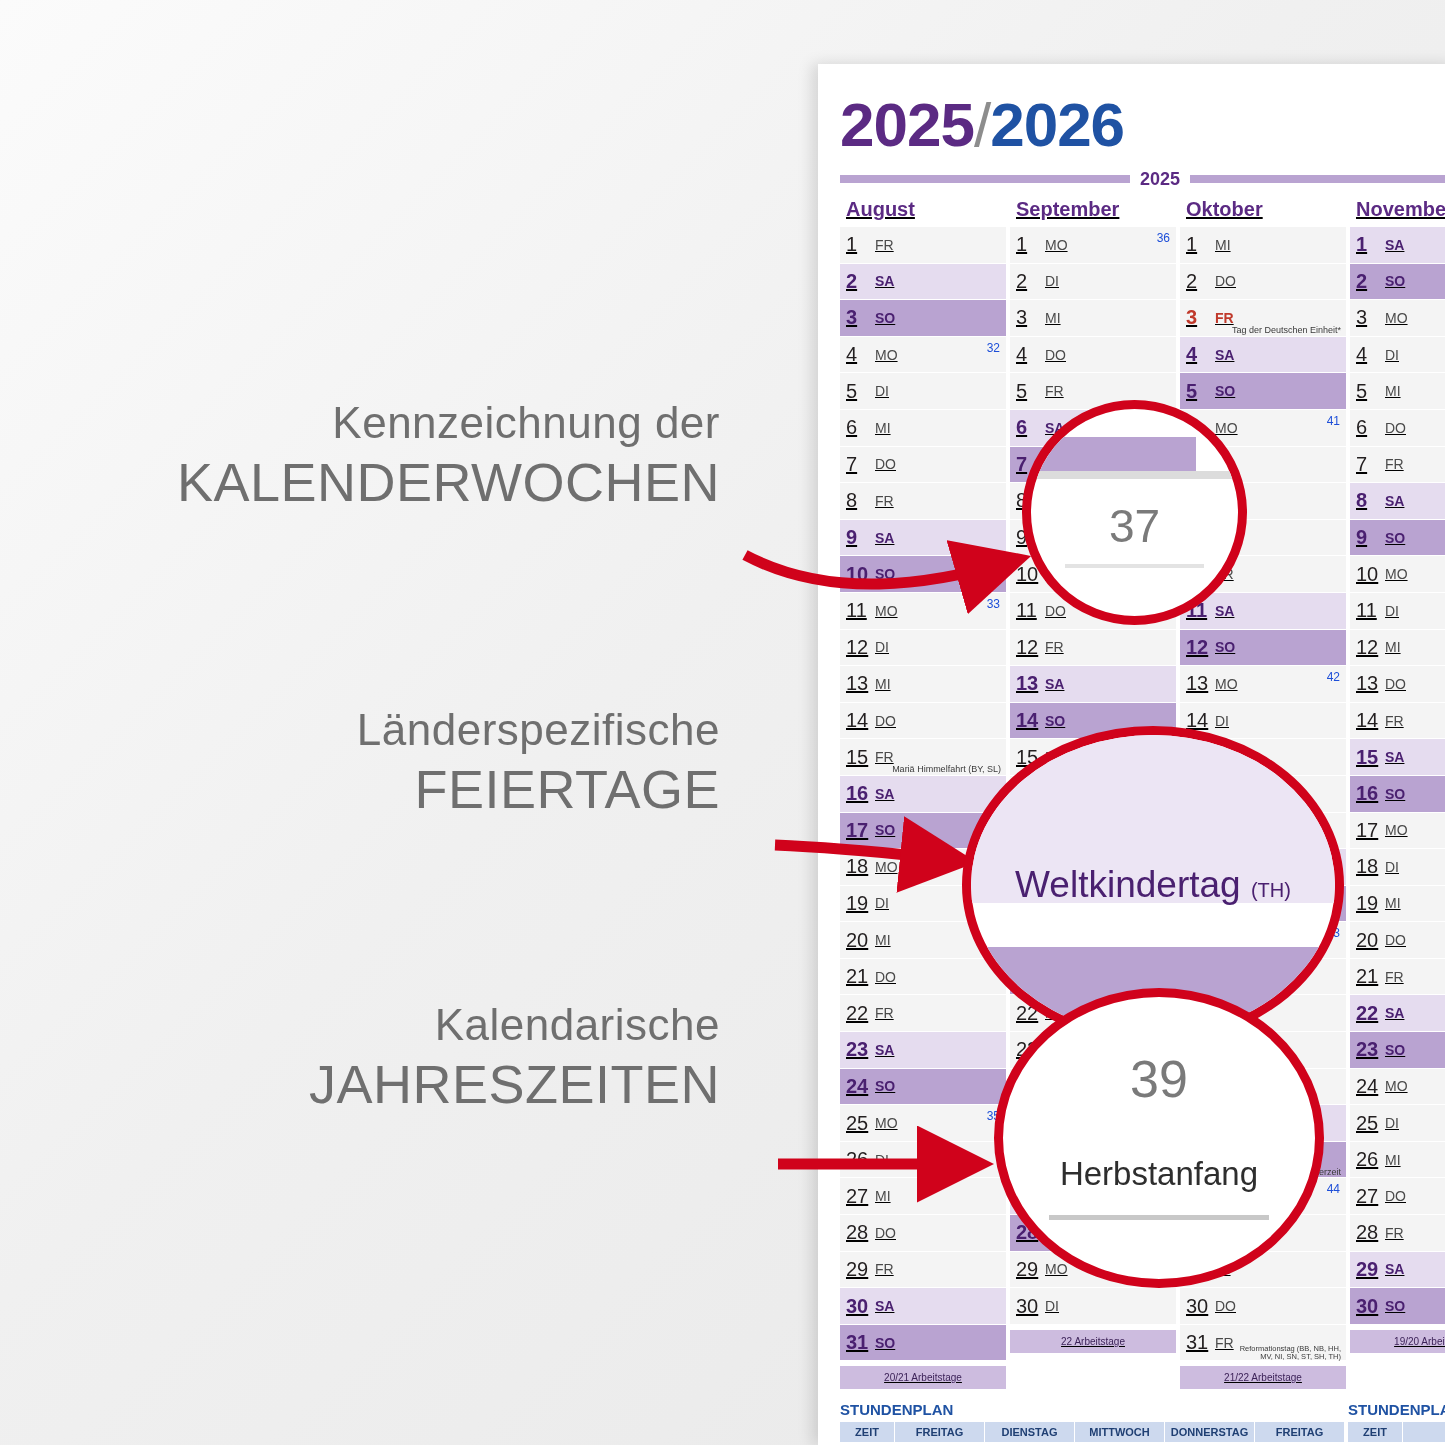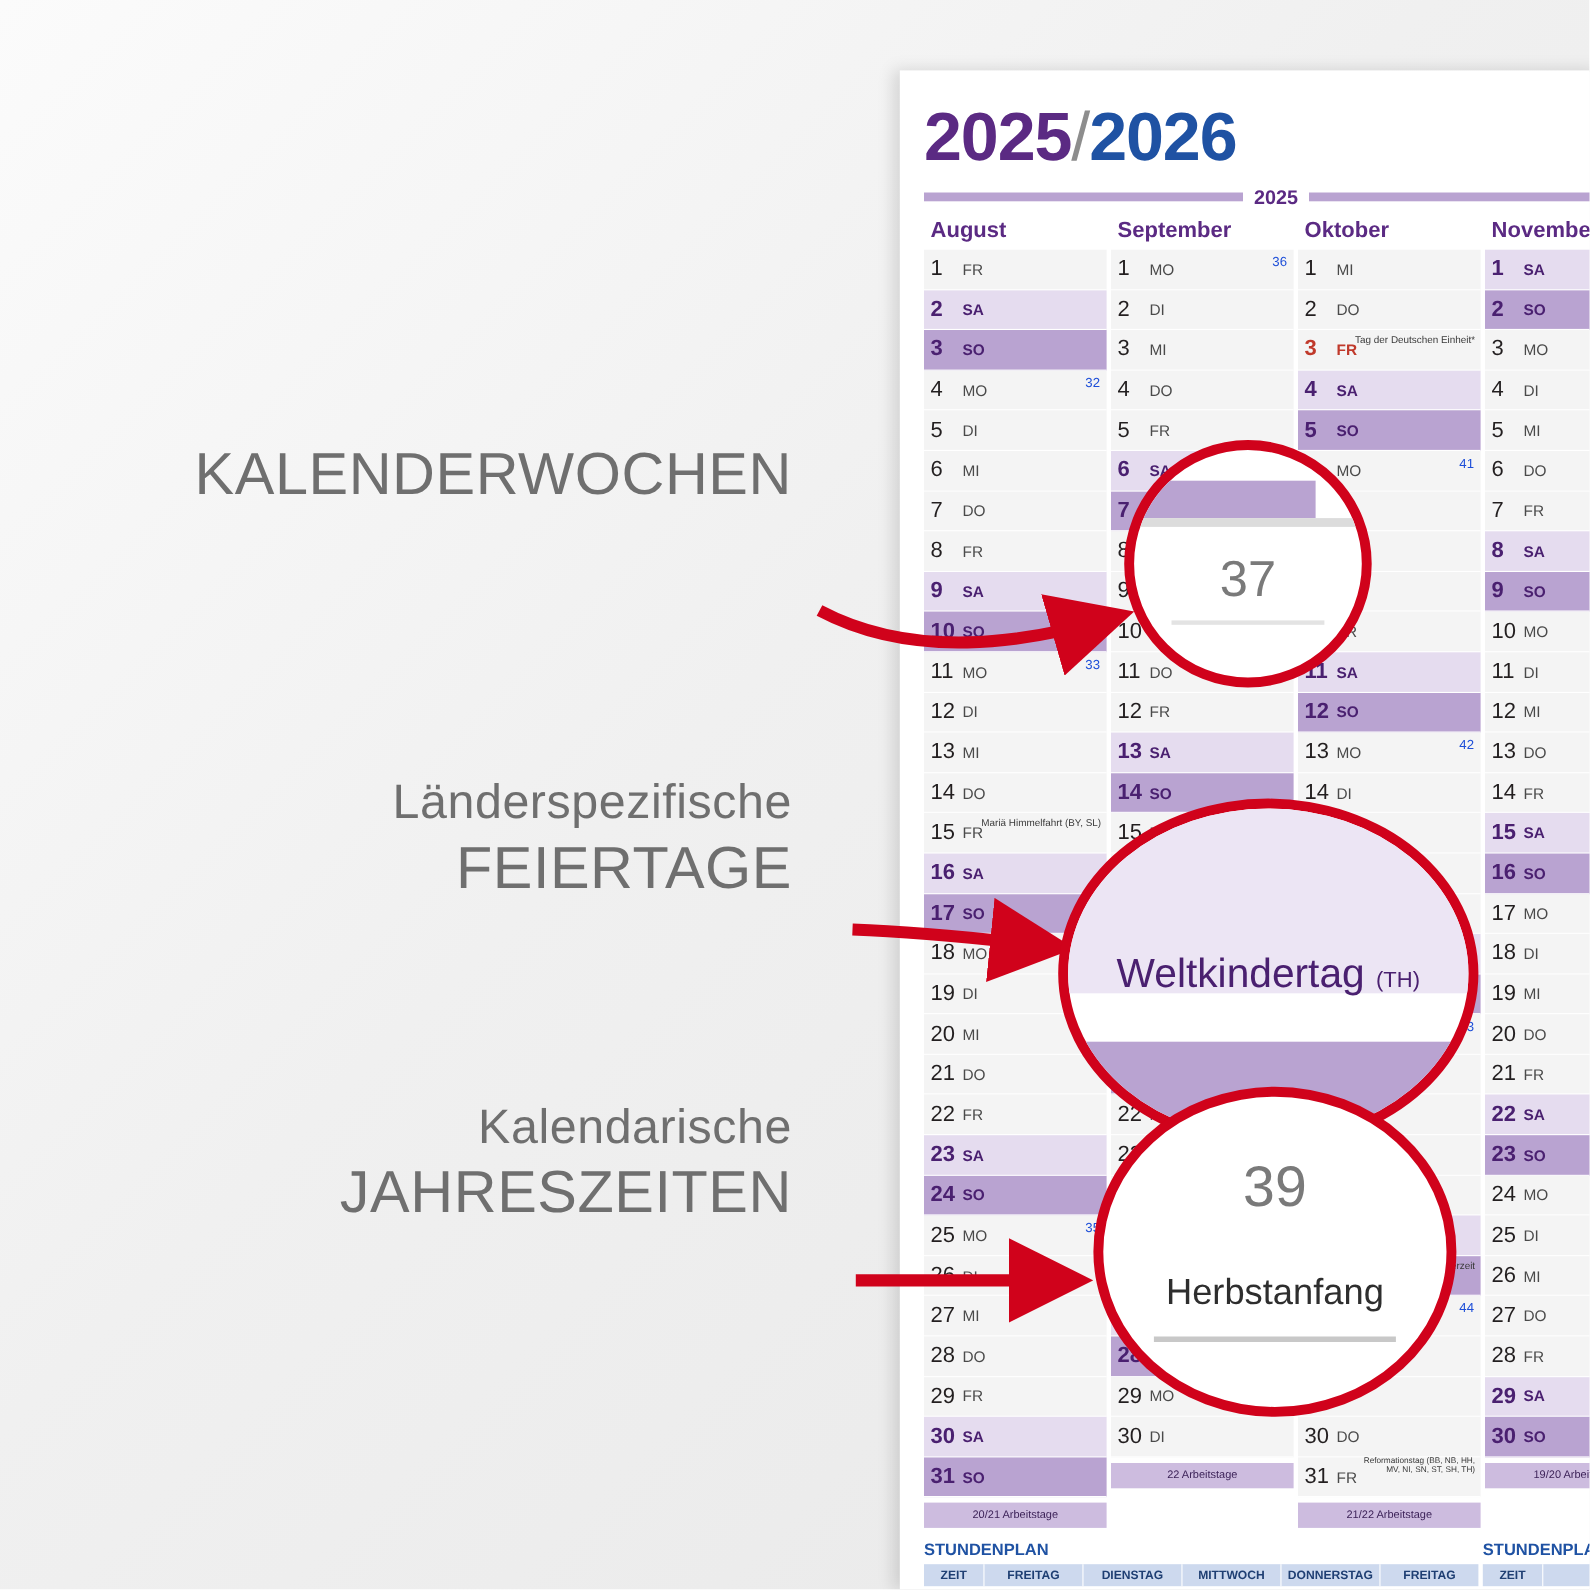--- a/index.html
+++ b/index.html
@@ -98,20 +98,21 @@
   }
 
   .months {
     display: flex;
     gap: 4px;
     margin-top: 4px;
   }
   .month {
     width: 166px;
     flex: 0 0 166px;
+    text-decoration: underline;
   }
   .month-name {
     font-size: 20px;
     font-weight: 700;
     color: #5b2a83;
     padding: 6px 0 6px 6px;
   }
   .day {
     position: relative;
     height: 36.6px;
@@ -140,21 +141,21 @@
   .day .kw {
     position: absolute;
     right: 6px;
     top: 4px;
     font-size: 12px;
     color: #1d4ed8;
   }
   .day .note {
     position: absolute;
     right: 5px;
-    bottom: 21px;
+    bottom: 0;
     font-size: 9px;
     color: #3a3a3a;
     text-align: right;
     line-height: 1.05;
     max-width: 112px;
   }
   .day .note.small { font-size: 7.5px; }
   .day .season {
     position: absolute;
     right: 5px;
@@ -301,20 +302,21 @@
     pointer-events: none;
   }
 </style>
 </head>
 <body>
 
 <div id="root">
 
   <div class="annotations">
     <div class="ann-block" id="ann-0">
+      <div class="ann-line1">Kennzeichnung der</div>
       <div class="ann-line2">KALENDERWOCHEN</div>
     </div>
     <div class="ann-block" id="ann-2">
       <div class="ann-line1">Kalendarische</div>
       <div class="ann-line2">JAHRESZEITEN</div>
     </div>
     <div class="ann-block" id="ann-1">
       <div class="ann-line1">Länderspezifische</div>
       <div class="ann-line2">FEIERTAGE</div>
     </div>

